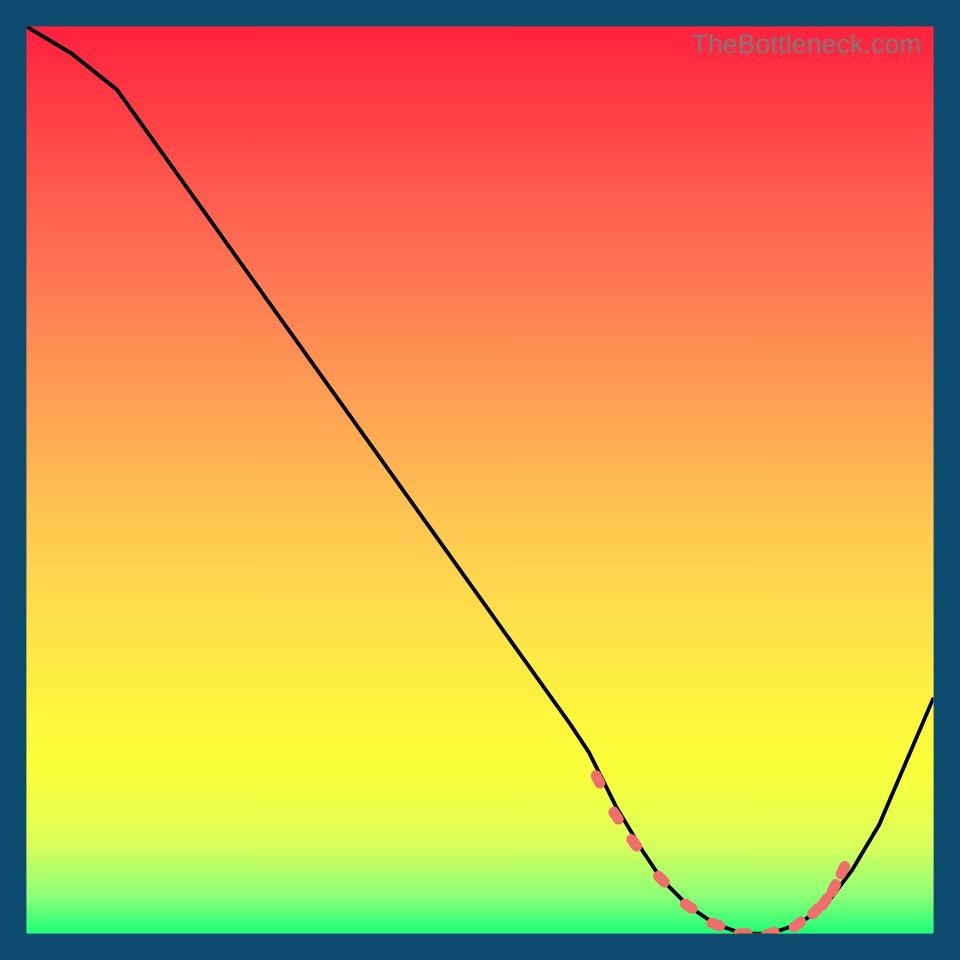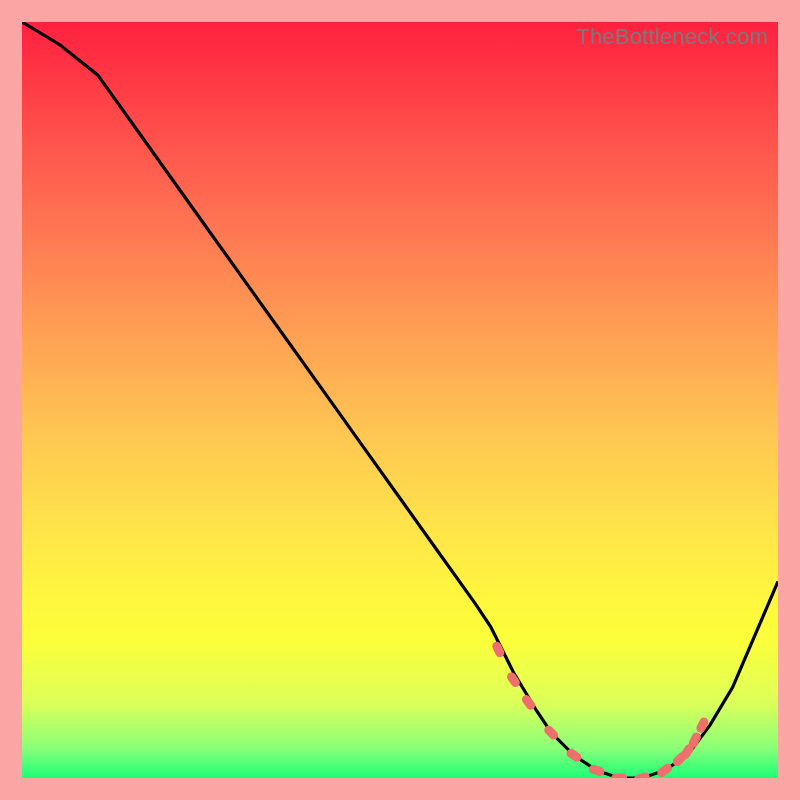--- a/index.html
+++ b/index.html
@@ -1,21 +1,21 @@
 <!DOCTYPE html>
 <html><head>
 <meta charset="utf-8">
 <style>
   * { margin: 0; padding: 0; box-sizing: border-box; }
   html, body { width: 800px; height: 800px; overflow: hidden; background: #000; }
   .frame {
     position: relative;
     width: 800px;
     height: 800px;
-    background: #fca5a5;
+    background: #0c4a6e;
   }
   .plot-area {
     position: absolute;
     left: 22px;
     top: 22px;
     width: 756px;
     height: 756px;
     background: linear-gradient(to bottom,
       #ff213f 0%,
       #ff3a45 8%,

